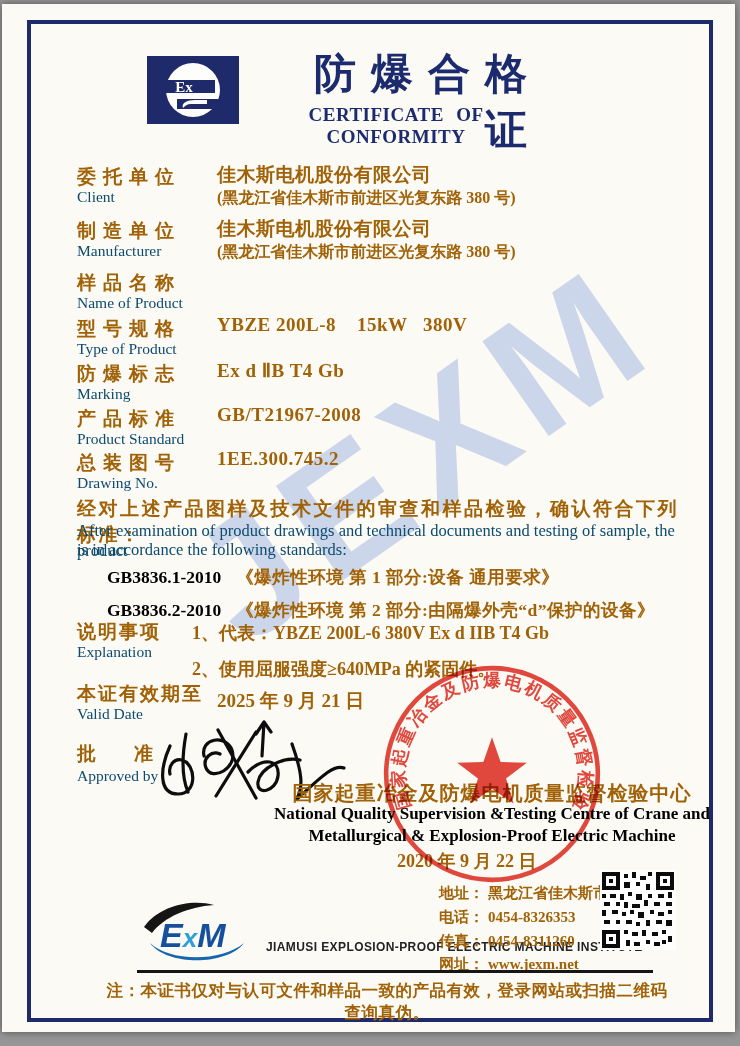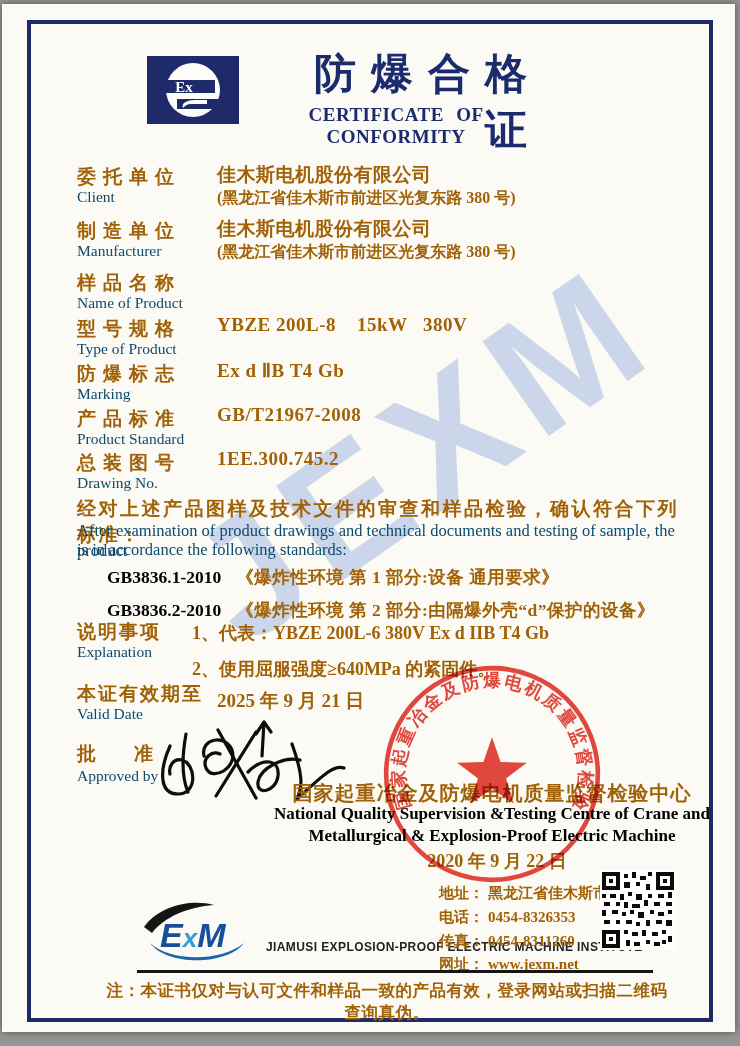--- a/index.html
+++ b/index.html
@@ -40,21 +40,21 @@
   .std-title{font-weight:bold;letter-spacing:.5px;}
   
   .sec-label-cn{font-size:19px;letter-spacing:2px;}
   .sec-label-en{font-size:15.5px;}
   .exp-item{left:190px;width:480px;font-size:18px;}
   #valid-date{left:215px;top:684px;font-size:19px;}
   
   #issuer-cn{left:270px;top:776px;width:440px;text-align:center;font-size:20px;letter-spacing:1px;}
   .issuer-en{width:470px;left:255px;text-align:center;font-size:17px;font-weight:bold;
              font-family:"Liberation Serif",serif;}
-  #issue-date{left:395px;top:845px;width:200px;text-align:center;font-size:18px;}
+  #issue-date{left:395px;top:845px;width:200px;font-size:18px;}
   
   #stamp{left:376px;top:656px;width:228px;height:228px;opacity:.88;
          mix-blend-mode:multiply;z-index:3;}
   
   #inst-cn{left:262px;top:903px;font-size:24px;letter-spacing:2px;}
   #inst-en{left:264px;top:936px;font-size:12px;letter-spacing:.4px;color:#222;font-weight:bold;}
   .contact-row{left:437px;font-size:15px;white-space:nowrap;}
   .contact-label{font-weight:bold;}
   .contact-val{font-weight:bold;margin-left:4px;}
   #divider{left:135px;top:966px;width:516px;height:2.5px;background:#161616;}

